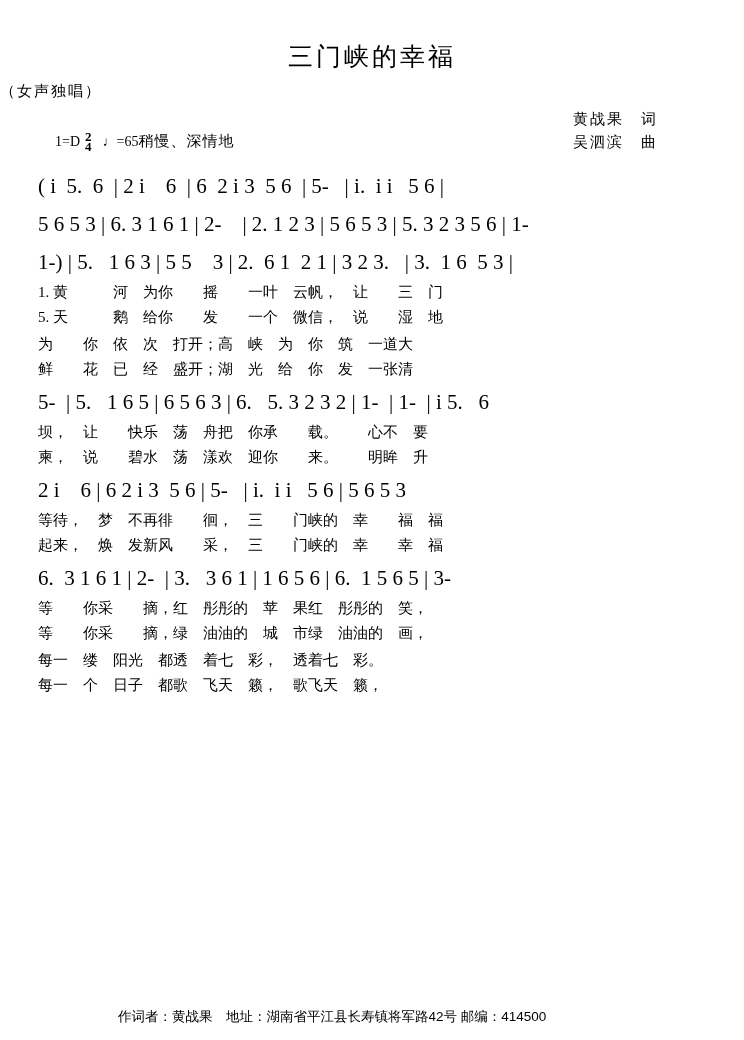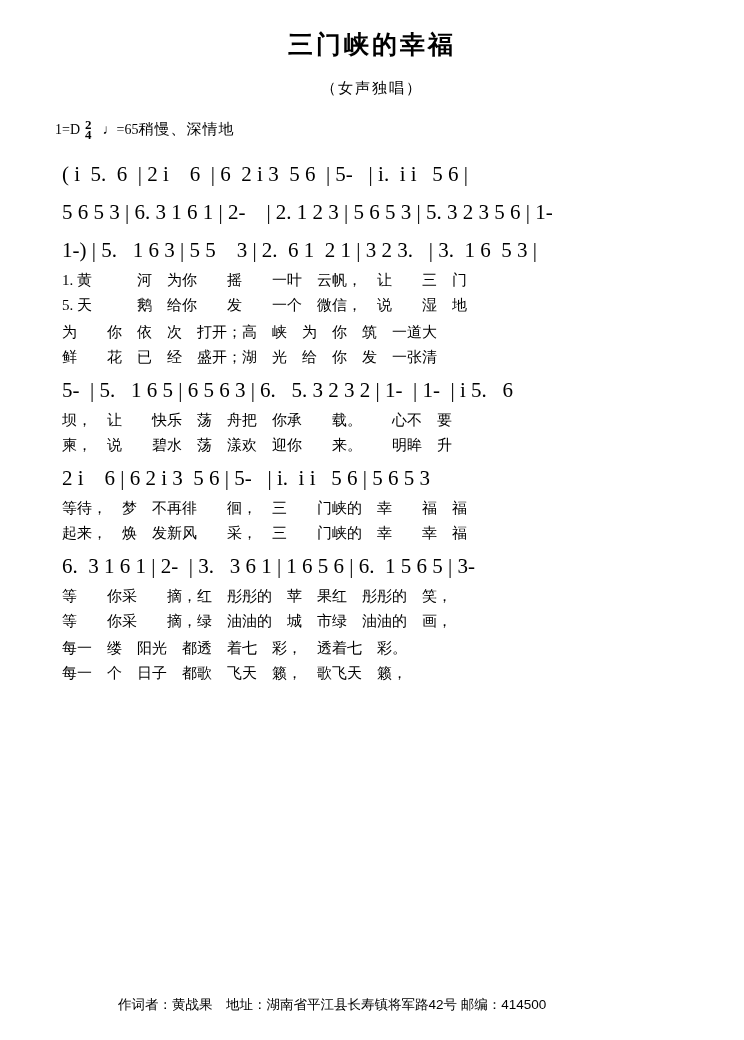--- a/index.html
+++ b/index.html
@@ -10,31 +10,31 @@
     color:#000;
     position:relative;
     overflow:hidden;
   }
   .sheet{position:relative;width:744px;height:1040px;}
 
   
   .title{
     text-align:center;
     font-family:"Liberation Sans", sans-serif;
-    font-weight:bold;
+    font-weight:normal;
     font-size:25px;
     letter-spacing:3px;
-    margin-top:28px;
+    margin-top:40px;
   }
   .subtitle{
-    text-align:center;
+    text-align:left;
     font-family:Liberation Serif, serif;
     font-size:15px;
     letter-spacing:2px;
-    margin-top:18px;
+    margin-top:9px;
   }
   .credits{
     position:absolute;
     right:86px;
     top:68px;
     font-family:"Liberation Serif", serif;
     font-size:15px;
     line-height:23px;
     letter-spacing:2px;
     text-align:left;
@@ -67,21 +67,20 @@
   
   .music{
     position:absolute;
     left:0;top:128px;
     width:744px;
   }
   .sysrow{
     position:relative;
     height:auto;
     margin-bottom:2px;
-    padding-left:24px;
   }
   .notes{
     font-family:"Liberation Serif", serif;
     font-size:21px;
     letter-spacing:0px;
     white-space:pre;
     padding-left:38px;
     height:36px;
     line-height:36px;
   }
@@ -108,20 +107,24 @@
   }
 </style>
 </head>
 <body>
 
 <div class="sheet">
 
   <div class="title">三门峡的幸福</div>
   <div class="subtitle">（女声独唱）</div>
 
+  <div class="credits">
+    <div>黄战果　词</div>
+    <div>吴泗滨　曲</div>
+  </div>
 
   <div class="meta">
     <span class="key">1=D</span><span class="frac"><span class="num">2</span><span class="den">4</span></span><span class="tempo">♩=65</span><span class="expr">稍慢、深情地</span>
   </div>
 
   <div class="music">
 
     <div class="sysrow">
       <div class="notes">( i  5.  6  | 2 i    6  | 6  2 i 3  5 6  | 5-   | i.  i i   5 6 |</div>
     </div>

